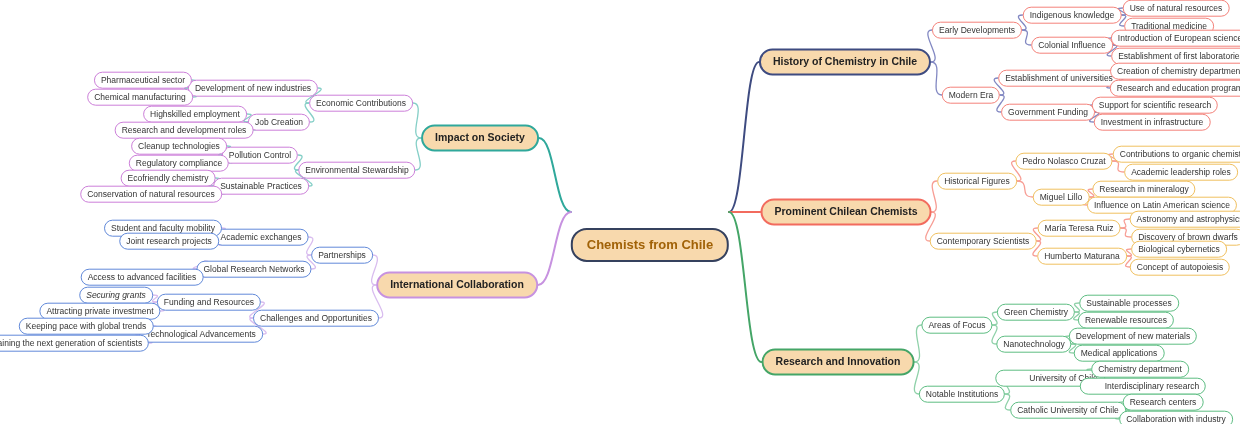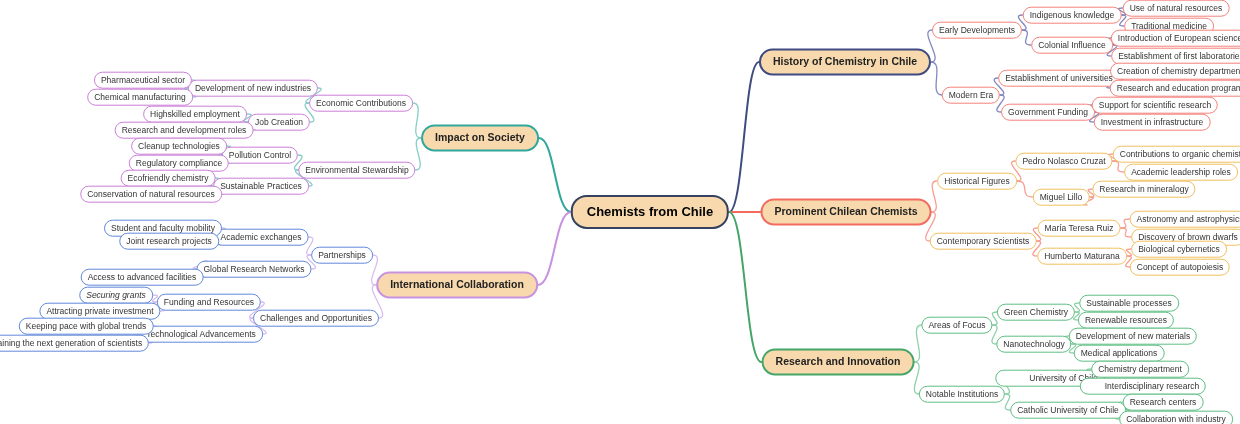--- a/index.html
+++ b/index.html
@@ -44,22 +44,23 @@
     border-width: 2px;
     color: #222222;
   }
   .node.central {
     background: #f8d9ad;
     font-weight: bold;
     font-size: 13px;
     padding: 7px 14px;
     border-radius: 16px;
     border: 2.5px solid #35415e;
-    color: #000000;
+    color: #a16207;
     z-index: 5;
+    margin-top: 33px;
   }
   .node.l2 { font-size: 8.5px; }
 </style>
 </head>
 <body>
 
 <div id="mindmap-canvas">
   <svg id="connector-layer" width="1240" height="424" viewBox="0 0 1240 424">
       <path d="M 729 212 C 744 212, 744 62, 759 62" stroke="#3e4b80" stroke-width="2" fill="none" stroke-linecap="round"></path>
       <path d="M 931 62 C 945 62, 918 30, 932 30" stroke="#8288c2" stroke-width="1.3" fill="none" stroke-linecap="round"></path>
@@ -153,20 +154,21 @@
     <div class="node l2" style="left: 1048px; top: 112px; border-color: rgb(244, 130, 122);">Government Funding</div>
     <div class="node l2" style="left: 1155px; top: 105px; border-color: rgb(244, 130, 122);">Support for scientific research</div>
     <div class="node l2" style="left: 1152px; top: 122px; border-color: rgb(244, 130, 122);">Investment in infrastructure</div>
     <div class="node main" style="left: 846px; top: 212px; border-color: rgb(242, 107, 94);">Prominent Chilean Chemists</div>
     <div class="node l2" style="left: 977px; top: 181px; border-color: rgb(240, 192, 95);">Historical Figures</div>
     <div class="node l2" style="left: 1064px; top: 161px; border-color: rgb(240, 192, 95);">Pedro Nolasco Cruzat</div>
     <div class="node l2" style="left: 1184px; top: 154px; border-color: rgb(240, 192, 95);">Contributions to organic chemistry</div>
     <div class="node l2" style="left: 1181px; top: 172px; border-color: rgb(240, 192, 95);">Academic leadership roles</div>
     <div class="node l2" style="left: 1061px; top: 197px; border-color: rgb(240, 192, 95);">Miguel Lillo</div>
     <div class="node l2" style="left: 1144px; top: 189px; border-color: rgb(240, 192, 95);">Research in mineralogy</div>
+    <div class="node l2" style="left: 1162px; top: 205px; border-color: rgb(240, 192, 95);">Influence on Latin American science</div>
     <div class="node l2" style="left: 983px; top: 241px; border-color: rgb(240, 192, 95);">Contemporary Scientists</div>
     <div class="node l2" style="left: 1079px; top: 228px; border-color: rgb(240, 192, 95);">María Teresa Ruiz</div>
     <div class="node l2" style="left: 1190px; top: 219px; border-color: rgb(240, 192, 95);">Astronomy and astrophysics</div>
     <div class="node l2" style="left: 1188px; top: 237px; border-color: rgb(240, 192, 95);">Discovery of brown dwarfs</div>
     <div class="node l2" style="left: 1082px; top: 256px; border-color: rgb(240, 192, 95);">Humberto Maturana</div>
     <div class="node l2" style="left: 1179px; top: 249px; border-color: rgb(240, 192, 95);">Biological cybernetics</div>
     <div class="node l2" style="left: 1180px; top: 267px; border-color: rgb(240, 192, 95);">Concept of autopoiesis</div>
     <div class="node main" style="left: 838px; top: 362px; border-color: rgb(68, 165, 103);">Research and Innovation</div>
     <div class="node l2" style="left: 957px; top: 325px; border-color: rgb(93, 189, 130);">Areas of Focus</div>
     <div class="node l2" style="left: 1036px; top: 312px; border-color: rgb(93, 189, 130);">Green Chemistry</div>

